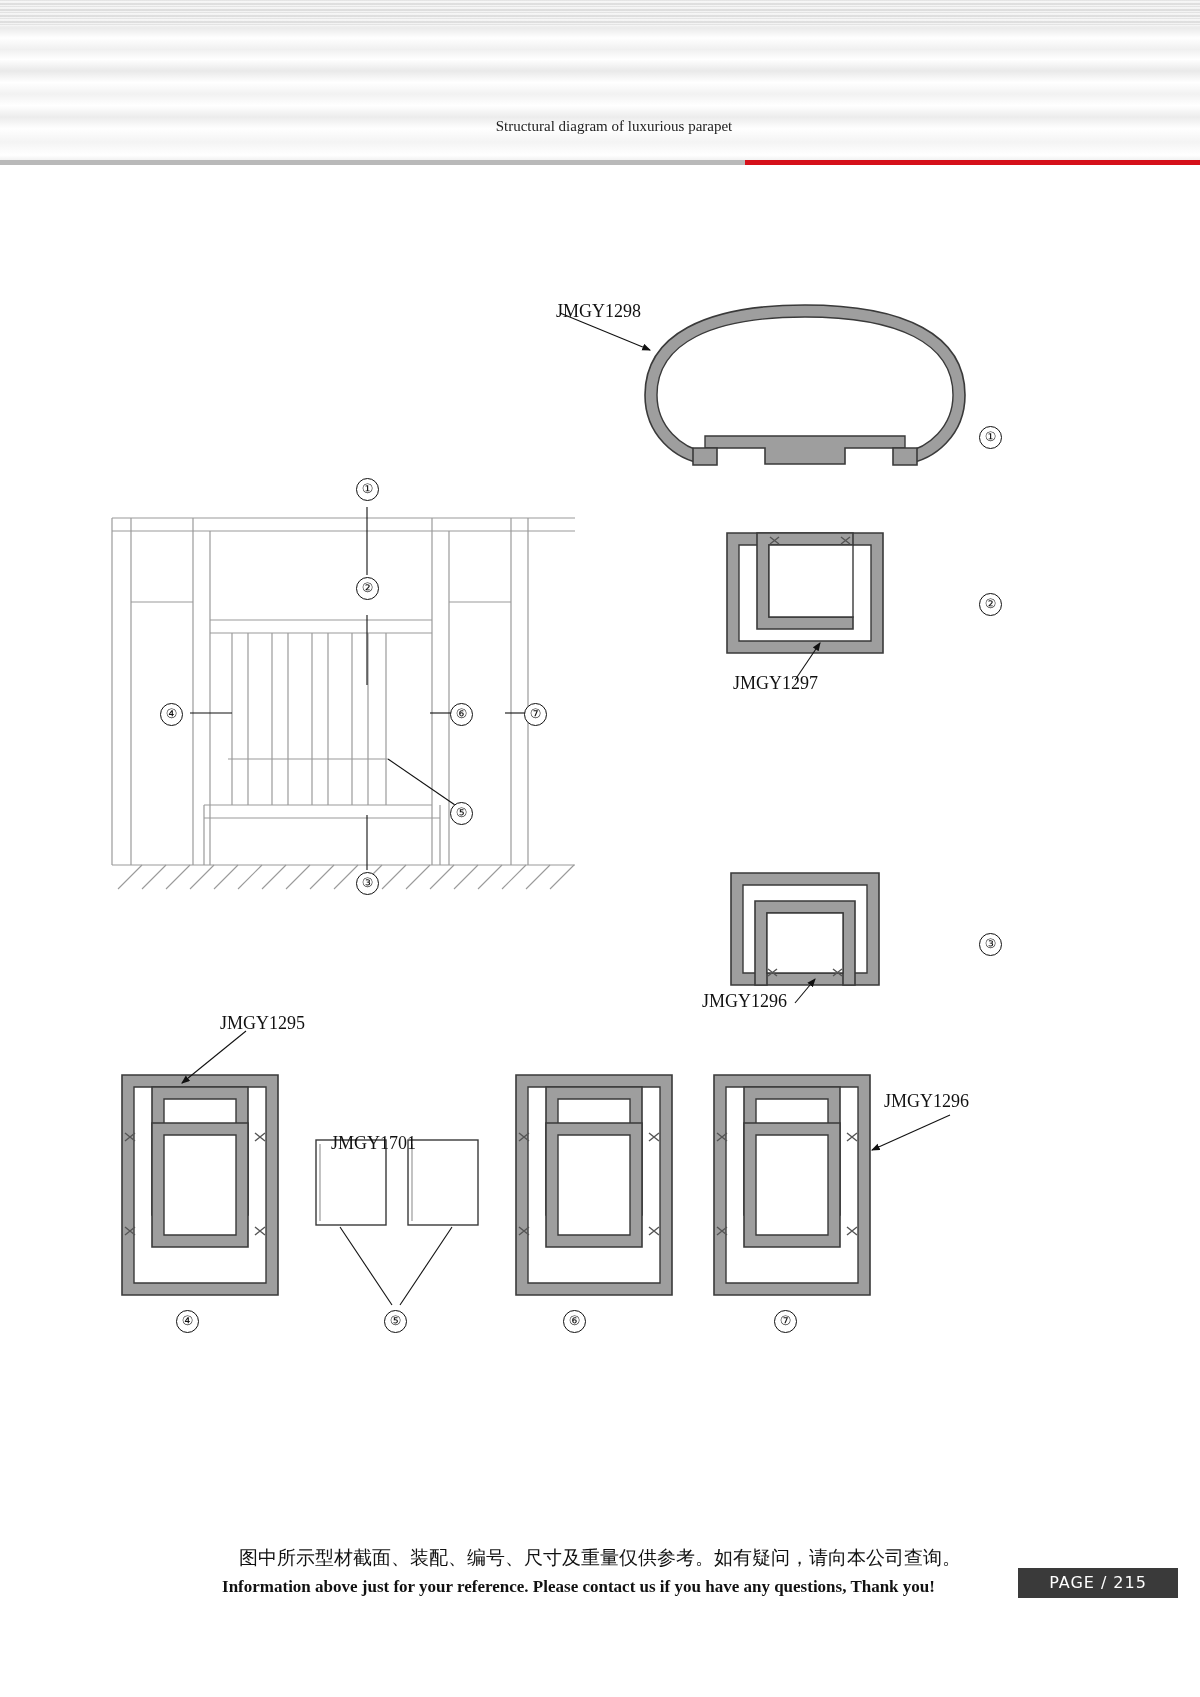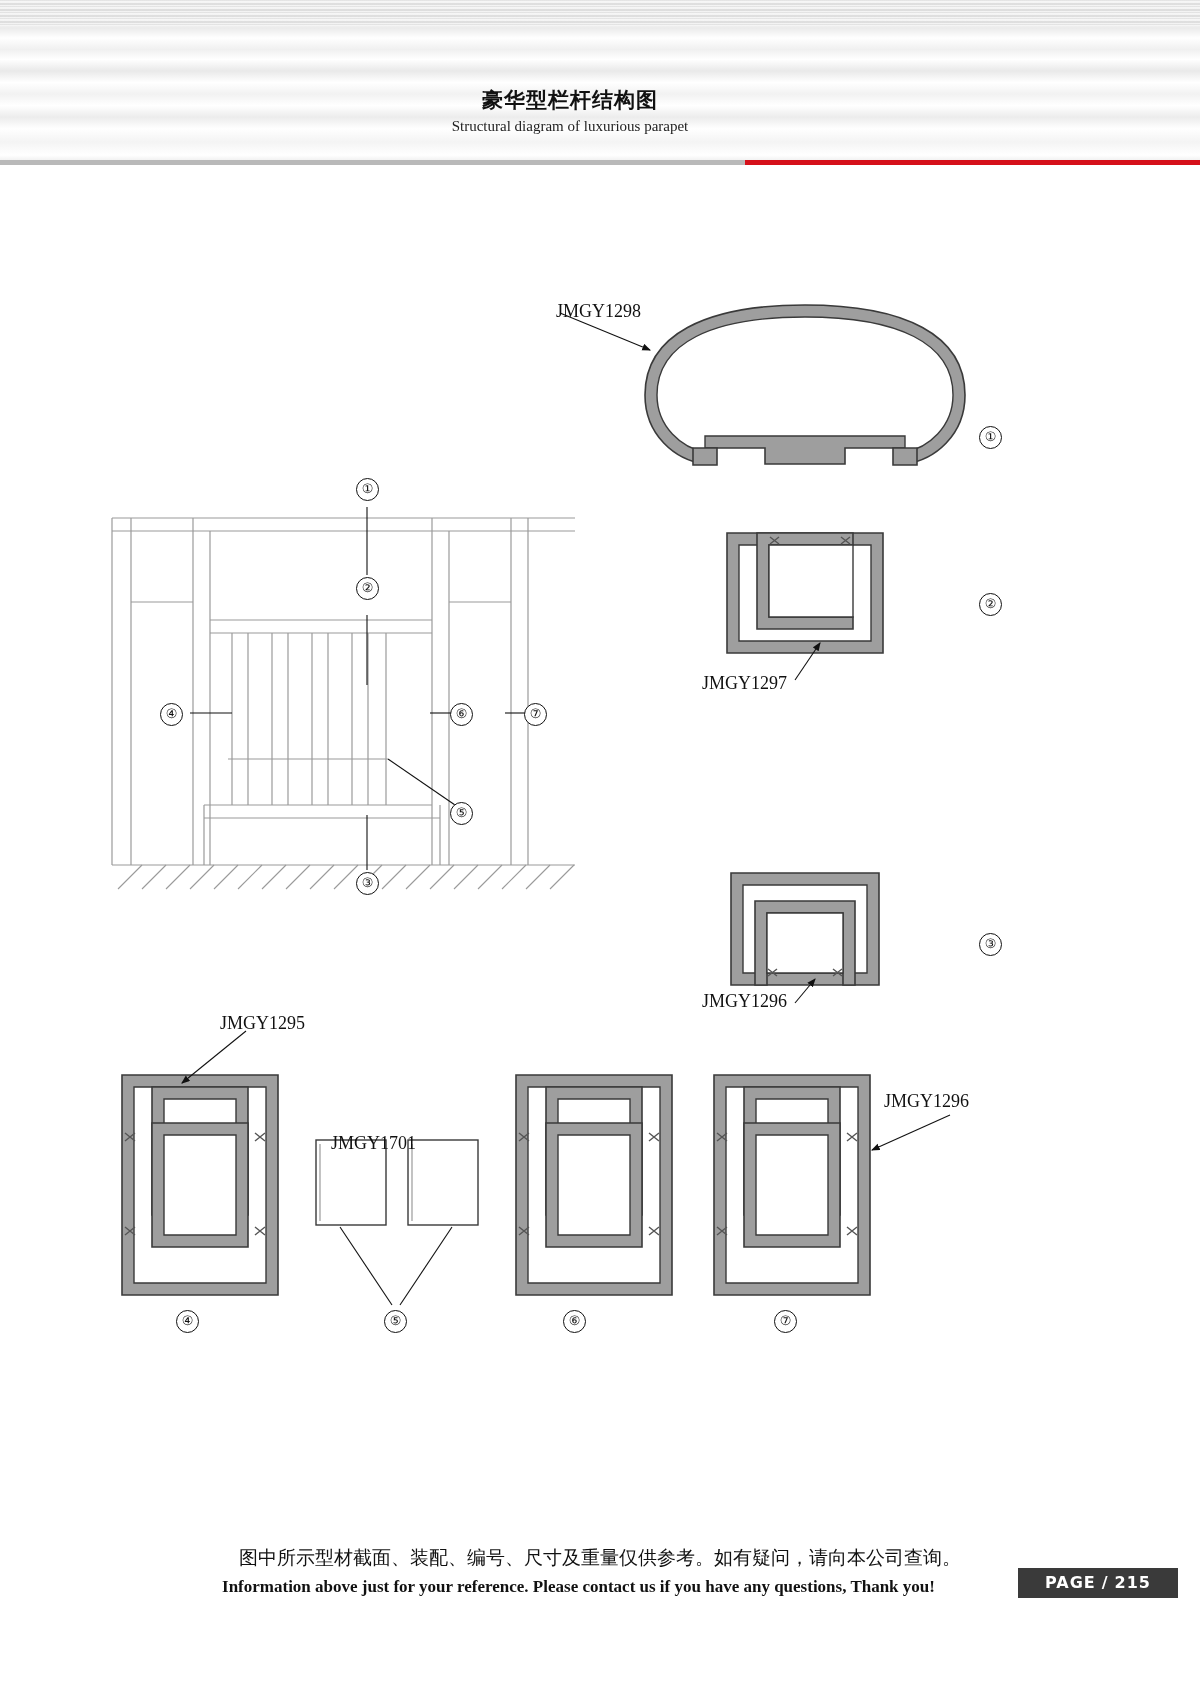--- a/index.html
+++ b/index.html
@@ -49,20 +49,21 @@
     letter-spacing: 1px;
   }
   .title-en {
     position: absolute;
     left: 0; top: 118px;
     width: 1140px;
     text-align: center;
     font-family: "Liberation Serif", serif;
     font-size: 15px;
     color: #222;
+    padding-left: 44px;
   }
   .header-rule-grey {
     position: absolute;
     left: 0; top: 160px;
     width: 1200px; height: 5px;
     background: #b9b9b9;
   }
   .header-rule-red {
     position: absolute;
     left: 745px; top: 160px;
@@ -126,34 +127,33 @@
     font-size: 17px;
     color: #111;
   }
   .page-badge {
     position: absolute;
     left: 1018px; top: 23px;
     width: 160px; height: 30px;
     background: #3a3a3a;
     color: #ffffff;
     font-family: "DejaVu Sans", sans-serif;
-    font-weight: bold;
+    font-weight: normal;
     font-size: 16px;
     letter-spacing: 1px;
     text-align: center;
     line-height: 30px;
   }
   .page-badge .slash { color: #ffffff; margin: 0 6px; }
 </style>
 </head>
 <body>
 
 <div class="header">
   <div class="header-stripe-dark"></div>
-  <div class="title-zh">豪华型栏杆结构图</div>
   <div class="title-en">Structural diagram of luxurious parapet</div>
   <div class="header-rule-grey"></div>
   <div class="header-rule-red"></div>
 </div>
 
 <div class="canvas">
   <svg width="1200" height="1330" viewBox="0 0 1200 1330" xmlns="http://www.w3.org/2000/svg">
     <defs>
       <style>
         .thin  { fill:none; stroke:#9a9a9a; stroke-width:1.2; }
@@ -332,21 +332,21 @@
       <line class="lead" x1="367" y1="450" x2="367" y2="520" stroke="#666"></line>
       <line class="lead" x1="367" y1="650" x2="367" y2="705" stroke="#666"></line>
       <line class="lead" x1="190" y1="548" x2="232" y2="548" stroke="#666"></line>
       <line class="lead" x1="430" y1="548" x2="460" y2="548" stroke="#666"></line>
       <line class="lead" x1="505" y1="548" x2="528" y2="548" stroke="#666"></line>
       <line class="lead" x1="388" y1="594" x2="455" y2="640" stroke="#666"></line>
     </g>
   </svg>
 
   <div class="lbl" style="left:556px; top:136px;">JMGY1298</div>
-  <div class="lbl" style="left:702px; top:508px;">JMGY1297</div>
+  <div class="lbl" style="left:733px; top:508px;">JMGY1297</div>
   <div class="lbl" style="left:702px; top:826px;">JMGY1296</div>
   <div class="lbl" style="left:220px; top:848px;">JMGY1295</div>
   <div class="lbl" style="left:331px; top:923px;margin-top:45px;">JMGY1701</div>
   <div class="lbl" style="left:884px; top:926px;">JMGY1296</div>
 
   <div class="circ" style="left:979px; top:261px;">①</div>
   <div class="circ" style="left:979px; top:428px;">②</div>
   <div class="circ" style="left:979px; top:768px;">③</div>
   <div class="circ" style="left:176px; top:1145px;">④</div>
   <div class="circ" style="left:384px; top:1145px;">⑤</div>

